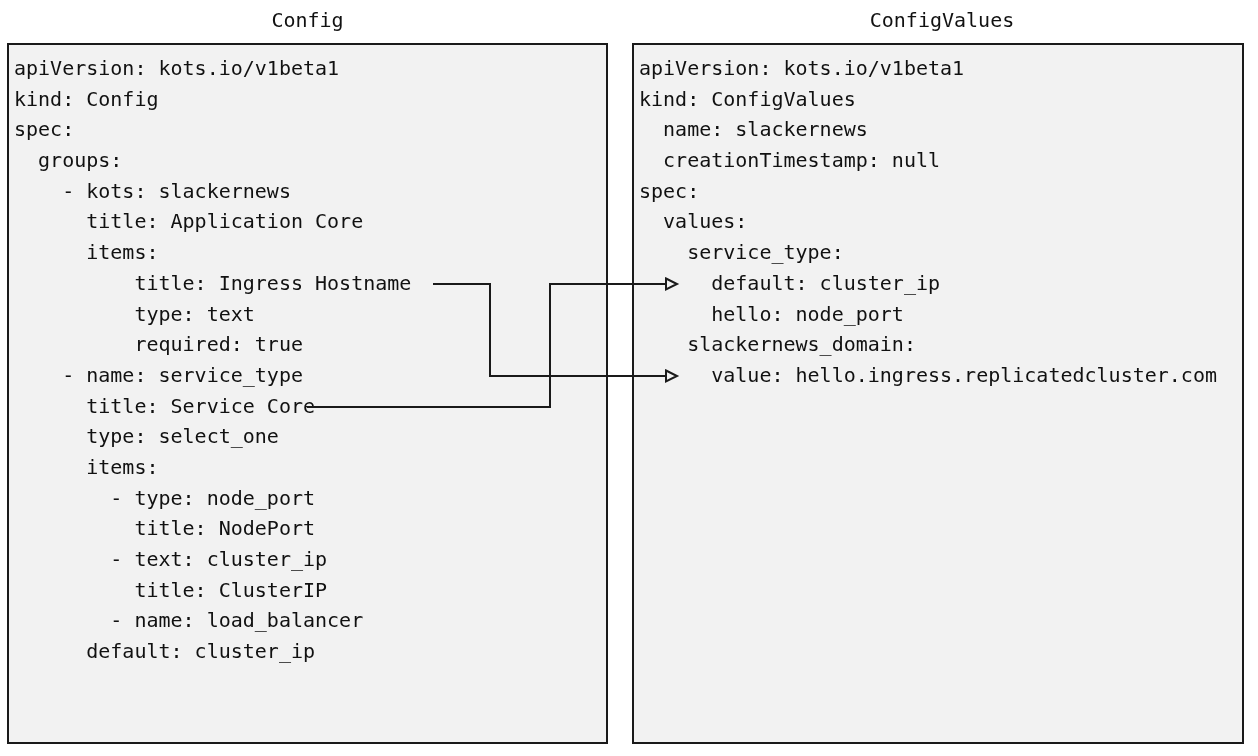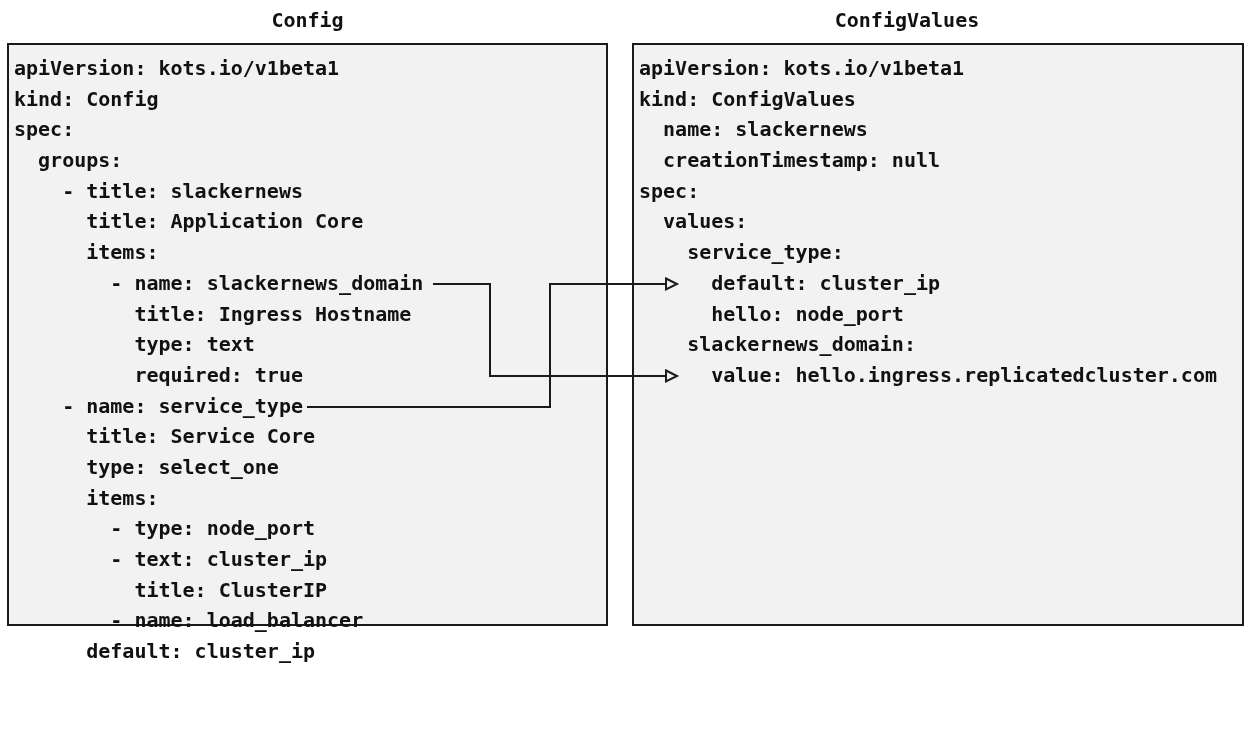--- a/index.html
+++ b/index.html
@@ -3,39 +3,39 @@
 <meta charset="utf-8">
 <style>
   * { margin: 0; padding: 0; box-sizing: border-box; }
   html, body { background: #ffffff; }
   .page {
     position: relative;
     width: 1258px;
     height: 756px;
     background: #ffffff;
     font-family: "DejaVu Sans Mono", "Liberation Mono", monospace;
-    font-weight: bold;
+    font-weight: normal;
     color: #111111;
     overflow: hidden;
   }
   .panel-title {
     position: absolute;
     top: 8px;
     font-size: 20px;
     line-height: 24px;
     text-align: center;
     letter-spacing: 0;
     color: #111111;
   }
   .config-title  { left: 7px;   width: 601px; }
-  .values-title  { left: 601px; width: 612px; }
+  .values-title  { left: 636px; width: 612px; }
   .panel {
     position: absolute;
     top: 43px;
-    height: 583px;
+    height: 701px;
     background: #f2f2f2;
     border: 2px solid #1a1a1a;
   }
   .config-panel { left: 7px;   width: 601px; }
   .values-panel { left: 632px; width: 612px; }
   .code {
     padding: 8px 0 0 5px;
   }
   .line {
     white-space: pre;
@@ -71,32 +71,32 @@
   <div class="panel-title config-title">Config</div>
 
   <div class="panel-title values-title">ConfigValues</div>
 
   <div class="panel config-panel">
     <div class="code">
         <div class="line">apiVersion: kots.io/v1beta1</div>
         <div class="line">kind: Config</div>
         <div class="line">spec:</div>
         <div class="line">  groups:</div>
-        <div class="line">    - title: slackernews</div>
+        <div class="line">    - kots: slackernews</div>
         <div class="line">      title: Application Core</div>
         <div class="line">      items:</div>
-        <div class="line">        - name: slackernews_domain</div>
         <div class="line">          title: Ingress Hostname</div>
         <div class="line">          type: text</div>
         <div class="line">          required: true</div>
         <div class="line">    - name: service_type</div>
         <div class="line">      title: Service Core</div>
         <div class="line">      type: select_one</div>
         <div class="line">      items:</div>
         <div class="line">        - type: node_port</div>
+        <div class="line">          title: NodePort</div>
         <div class="line">        - text: cluster_ip</div>
         <div class="line">          title: ClusterIP</div>
         <div class="line">        - name: load_balancer</div>
         <div class="line">      default: cluster_ip</div>
       </div>
   </div>
 
   <div class="panel values-panel">
     <div class="code">
         <div class="line">apiVersion: kots.io/v1beta1</div>

